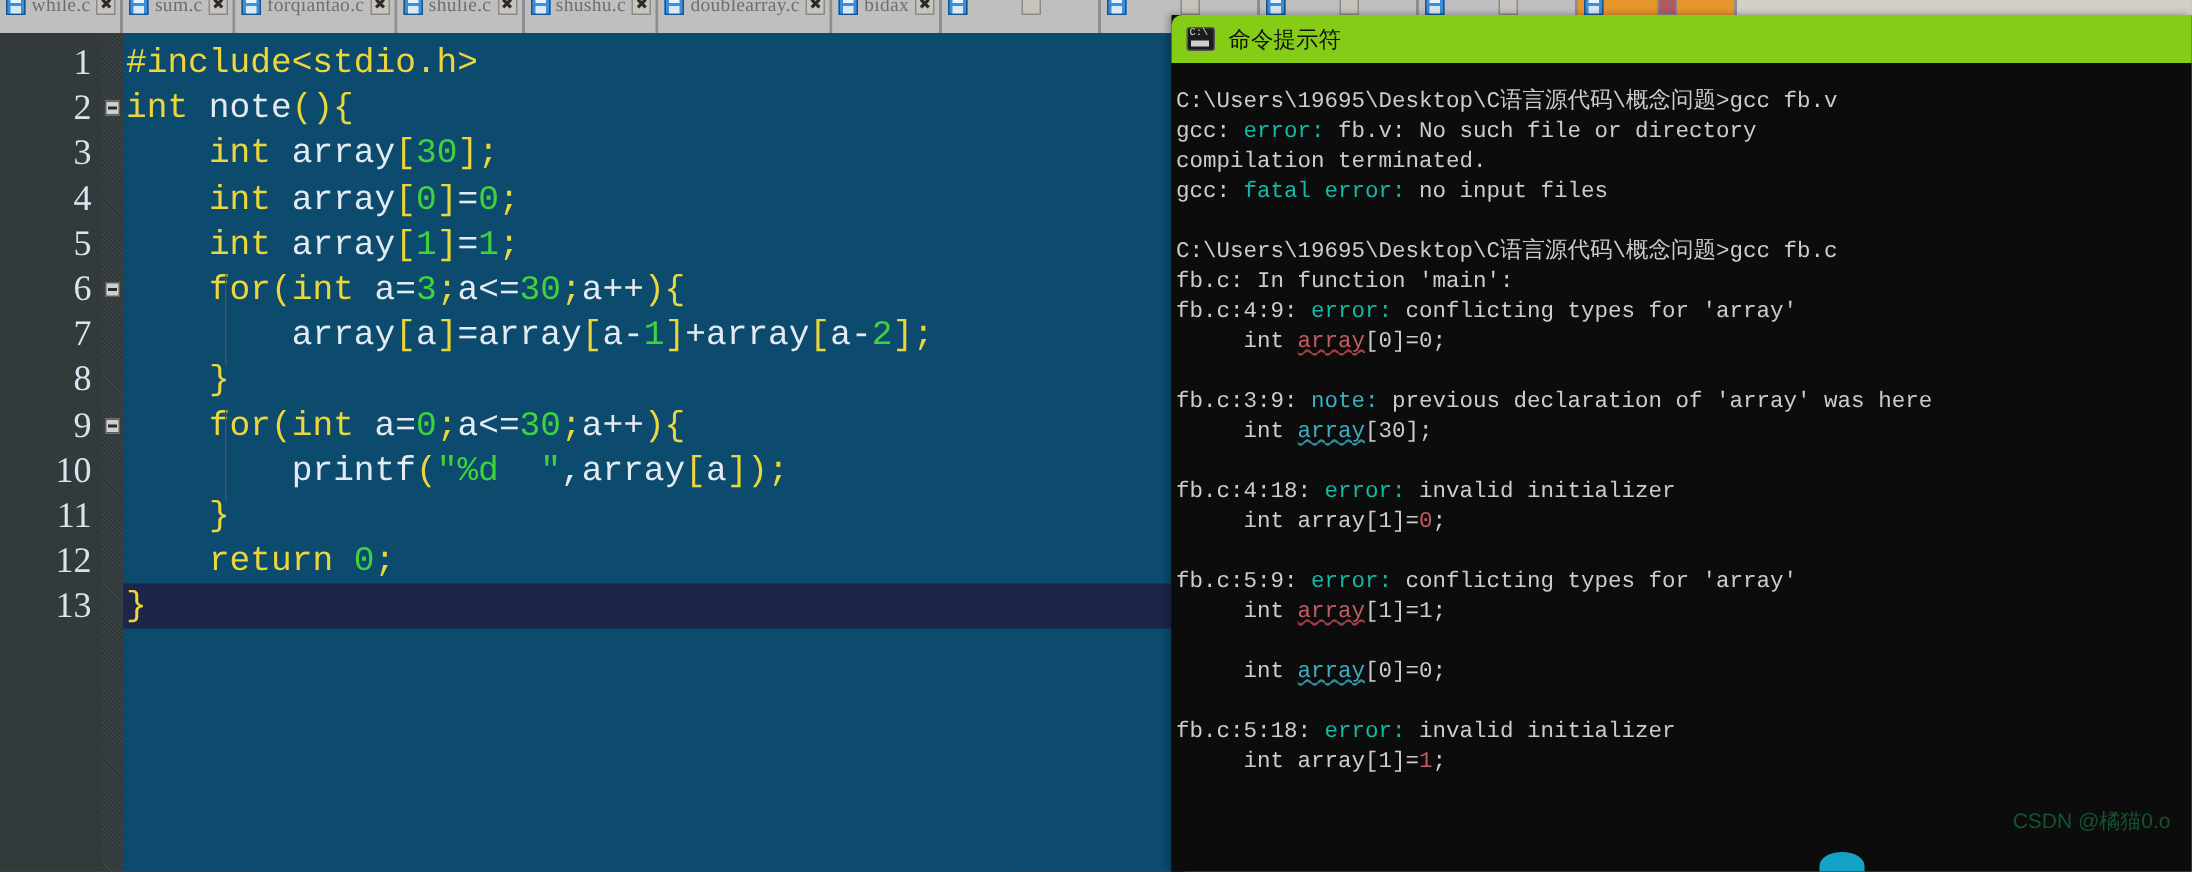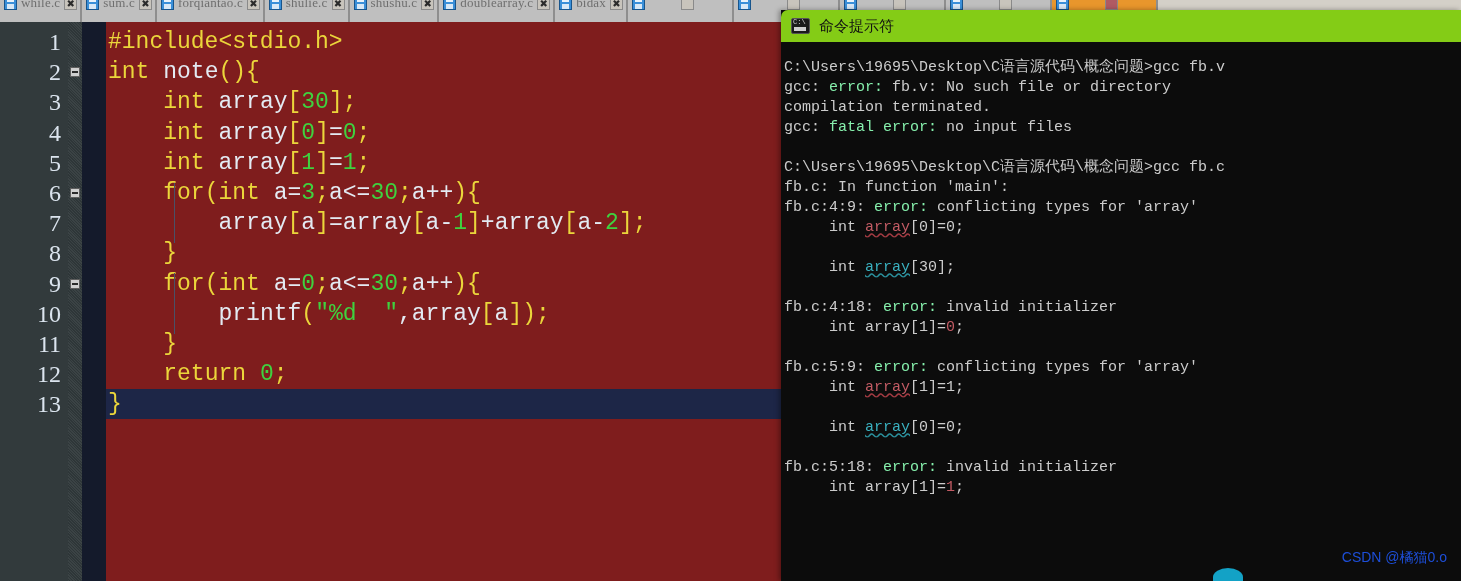--- a/index.html
+++ b/index.html
@@ -142,25 +142,24 @@
   }
   #foldbar .fbox::before {
     content: "";
     position: absolute;
     left: 1px; top: 3px;
     width: 6px; height: 2px;
     background: #2a2a2a;
   }
   #codearea {
     flex: 1 1 auto;
-    background: #7f1d1d;
+    background: #0c4a6e;
     padding-top: 5px;
     position: relative;
     overflow: hidden;
-    margin-left: 24px;
   }
   .cl {
     height: 30.2px;
     line-height: 30.2px;
     font-family: "Liberation Mono", monospace;
     font-size: 23px;
     white-space: pre;
     padding-left: 2px;
     color: #dfe6ee;
     position: relative;
@@ -244,42 +243,42 @@
   }
   .tline {
     font-family: "Liberation Mono", monospace;
     font-size: 15px;
     line-height: 20px;
     color: #cccccc;
     white-space: pre;
     padding-left: 1px;
   }
   .tline.blank { color: transparent; }
-  .t-err   { color: #86efac; margin-top: 42px; }
+  .t-err   { color: #14b8a6; margin-top: 42px; }
   .t-note  { color: #3ab0bf; }
   .t-white { color: #cccccc; }
   .squig-red {
     color: #c25b64;
     text-decoration: underline wavy #a33a42;
     text-decoration-skip-ink: none;
   }
   .squig-cyan {
     color: #3ab0bf;
     text-decoration: underline wavy #2a8f9c;
     text-decoration-skip-ink: none;
   }
   .caret-red { color: #c25b64; }
 
   #watermark {
     position: absolute;
     right: 14px;
-    bottom: 14px;
+    bottom: 24px;
     font-family: "Liberation Sans", sans-serif;
     font-size: 14px;
-    color: #1d4ed8;
+    color: #14532d;
     z-index: 20;
   }
   #taskbar-blip {
     position: absolute;
     left: 1213px;
     bottom: 0px;
     width: 30px;
     height: 13px;
     background: #13a2c6;
     border-radius: 50% 50% 0 0 / 70% 70% 0 0;
@@ -419,20 +418,21 @@
       <div class="tline"><span class="t-white">C:\Users\19695\Desktop\C语言源代码\概念问题&gt;gcc fb.v</span></div>
       <div class="tline"><span class="t-white">gcc: </span><span class="t-err">error:</span><span class="t-white"> fb.v: No such file or directory</span></div>
       <div class="tline"><span class="t-white">compilation terminated.</span></div>
       <div class="tline"><span class="t-white">gcc: </span><span class="t-err">fatal error:</span><span class="t-white"> no input files</span></div>
       <div class="tline blank">&nbsp;</div>
       <div class="tline"><span class="t-white">C:\Users\19695\Desktop\C语言源代码\概念问题&gt;gcc fb.c</span></div>
       <div class="tline"><span class="t-white">fb.c: In function 'main':</span></div>
       <div class="tline"><span class="t-white">fb.c:4:9: </span><span class="t-err">error:</span><span class="t-white"> conflicting types for 'array'</span></div>
       <div class="tline"><span class="t-white">     int </span><span class="squig-red">array</span><span class="t-white">[0]=0;</span></div>
       <div class="tline blank">&nbsp;</div>
+      <div class="tline"><span class="t-white">fb.c:3:9: </span><span class="t-note">note:</span><span class="t-white"> previous declaration of 'array' was here</span></div>
       <div class="tline"><span class="t-white">     int </span><span class="squig-cyan">array</span><span class="t-white">[30];</span></div>
       <div class="tline blank">&nbsp;</div>
       <div class="tline"><span class="t-white">fb.c:4:18: </span><span class="t-err">error:</span><span class="t-white"> invalid initializer</span></div>
       <div class="tline"><span class="t-white">     int array[1]=</span><span class="caret-red">0</span><span class="t-white">;</span></div>
       <div class="tline blank">&nbsp;</div>
       <div class="tline"><span class="t-white">fb.c:5:9: </span><span class="t-err">error:</span><span class="t-white"> conflicting types for 'array'</span></div>
       <div class="tline"><span class="t-white">     int </span><span class="squig-red">array</span><span class="t-white">[1]=1;</span></div>
       <div class="tline blank">&nbsp;</div>
       <div class="tline"><span class="t-white">     int </span><span class="squig-cyan">array</span><span class="t-white">[0]=0;</span></div>
       <div class="tline blank">&nbsp;</div>

